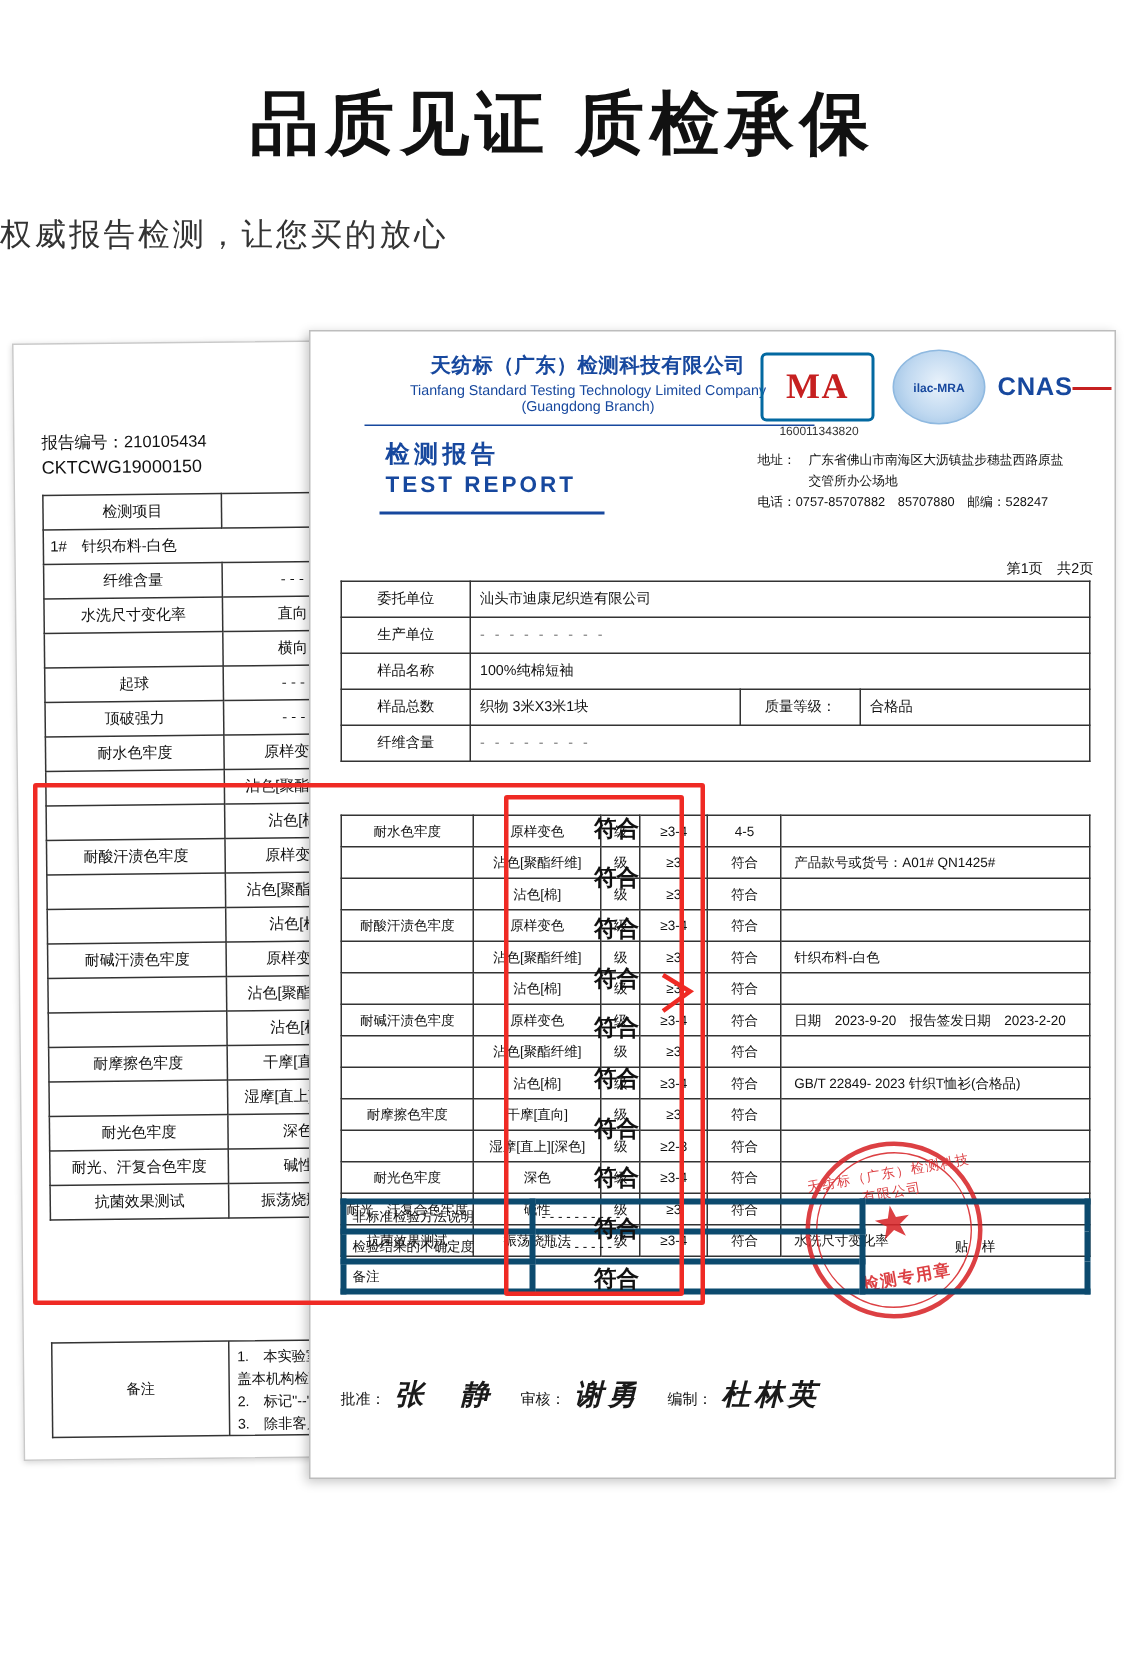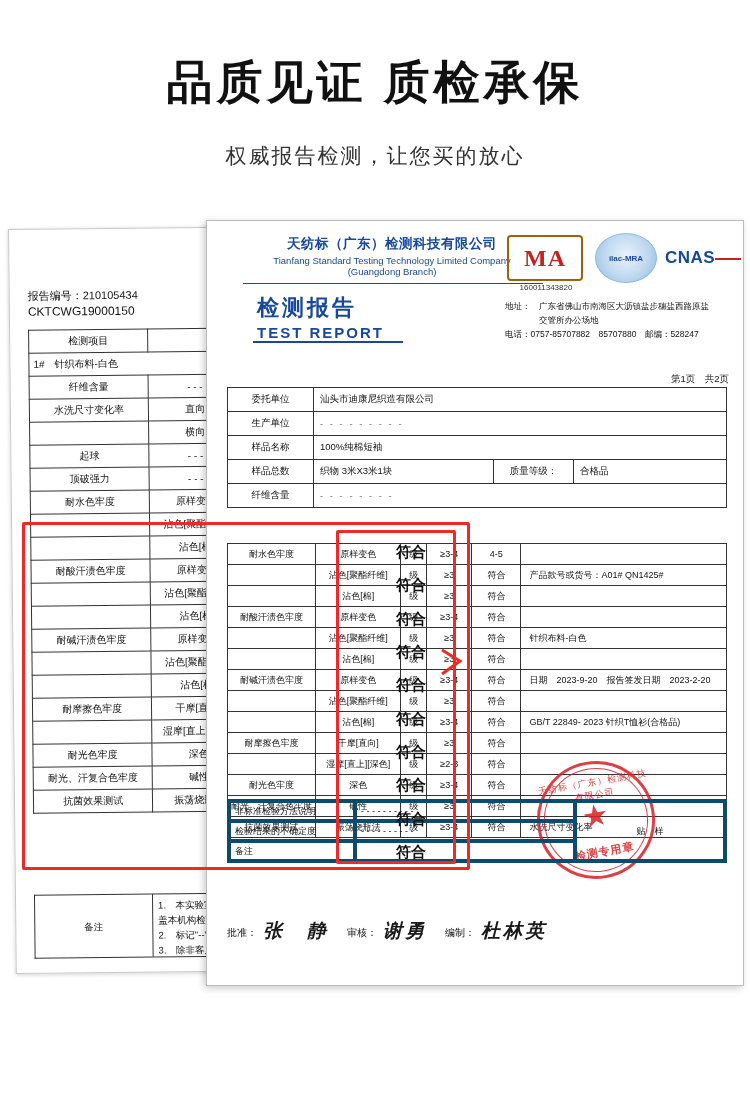--- a/index.html
+++ b/index.html
@@ -15,21 +15,21 @@
 
   
   .hero-title {
     position: absolute; left: 0; top: 28px; width: 750px;
     text-align: center;
     font-size: 46px; font-weight: bold; letter-spacing: 4px;
     color: #111; font-family: "Liberation Sans", sans-serif;
   }
   .hero-sub {
     position: absolute; left: 0; top: 118px; width: 750px;
-    text-align: center;
+    text-align: left;
     font-size: 21px; color: #333; letter-spacing: 2px;
   }
 
   
   .sheet-back {
     position: absolute; left: 8px; top: 205px;
     width: 420px; height: 745px;
     background: #fff;
     border: 1px solid #c9c9c9;
     box-shadow: 0 1px 4px rgba(0,0,0,0.18);
@@ -87,28 +87,28 @@
     overflow: hidden;
   }
 
   .fr-org { position: absolute; left: 40px; top: 14px; width: 290px; text-align:center; }
   .fr-org .cn { font-size: 13.5px; font-weight: bold; color: #17489e; letter-spacing: .5px;}
   .fr-org .en1 { font-size: 9.5px; color: #17489e; margin-top: 2px;}
   .fr-org .en2 { font-size: 9.5px; color: #17489e; }
   .fr-underline { position:absolute; left: 36px; top: 62px; width: 300px; height:1px; background:#17489e; }
 
   .fr-title { position: absolute; left: 50px; top: 72px; }
-  .fr-title .t1 { font-size: 22px; font-weight: bold; color: #17489e; letter-spacing: 3px; }
+  .fr-title .t1 { font-size: 16px; font-weight: bold; color: #17489e; letter-spacing: 3px; }
   .fr-title .t2 { font-size: 15px; font-weight: bold; color: #17489e; letter-spacing: 2px; margin-top: 1px;}
   .fr-title-rule { position:absolute; left: 46px; top: 120px; width: 150px; height: 2px; background:#17489e;}
 
   
   .logo-ma {
     position: absolute; left: 300px; top: 14px; width: 76px; height: 46px;
-    border: 2px solid #a16207; border-radius: 4px;
+    border: 2px solid #0369a1; border-radius: 4px;
     display:flex; align-items:center; justify-content:center;
     color: #c62020; font-weight: bold; font-size: 24px; letter-spacing: 1px;
     font-family: "Liberation Serif", serif;
   }
   .logo-ma-code {
     position: absolute; left: 296px; top: 62px; width: 86px; text-align:center;
     font-size: 8px; color: #333;
   }
   .logo-ilac {
     position: absolute; left: 388px; top: 12px; width: 62px; height: 50px;

